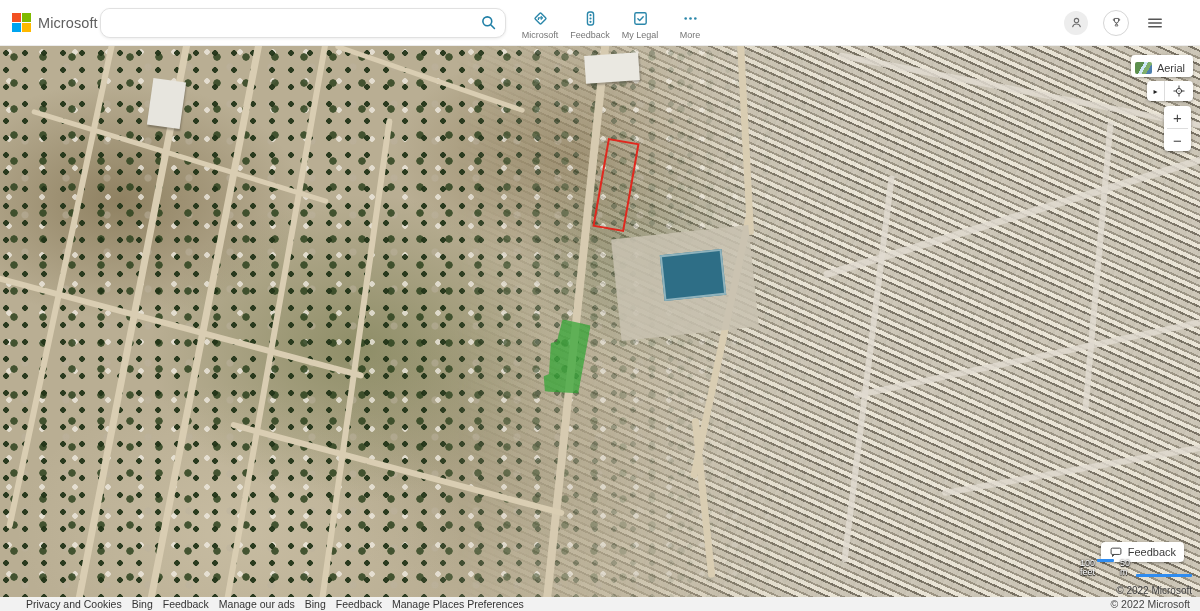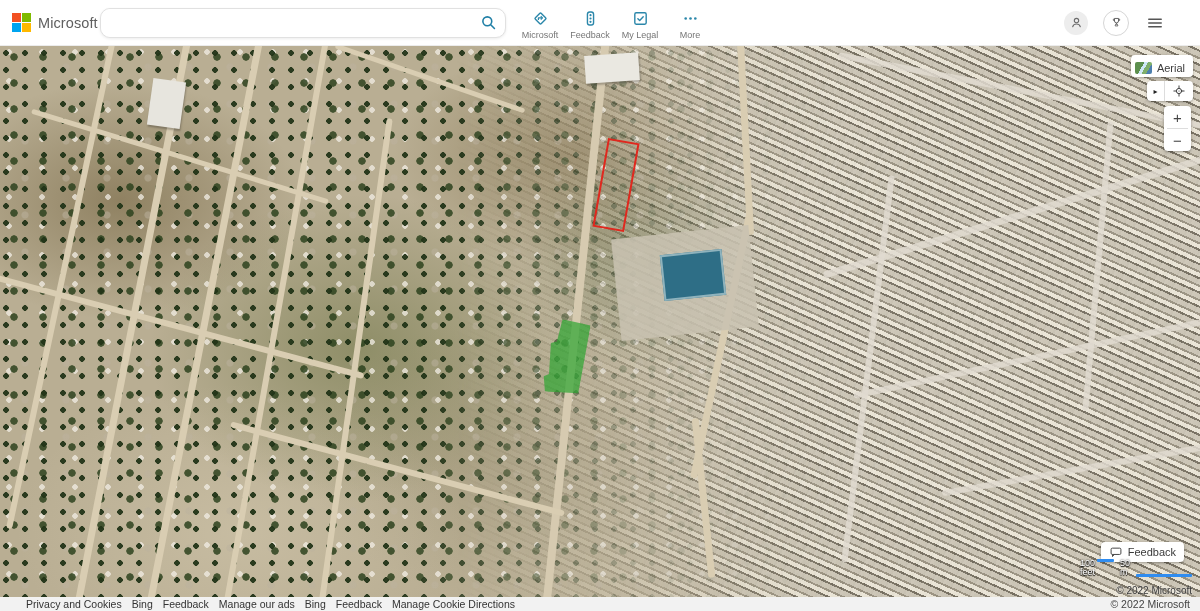--- a/index.html
+++ b/index.html
@@ -248,16 +248,16 @@
 </div>
 
 <div class="footer">
   <div class="links">
     <a>Privacy and Cookies</a>
     <a>Bing</a>
     <a>Feedback</a>
     <a>Manage our ads</a>
     <a>Bing</a>
     <a>Feedback</a>
-    <a>Manage Cookie Directions</a>
+    <a>Manage Places Preferences</a>
   </div>
   <span class="copyright">© 2022 Microsoft</span>
 </div>
 
 </body></html>

